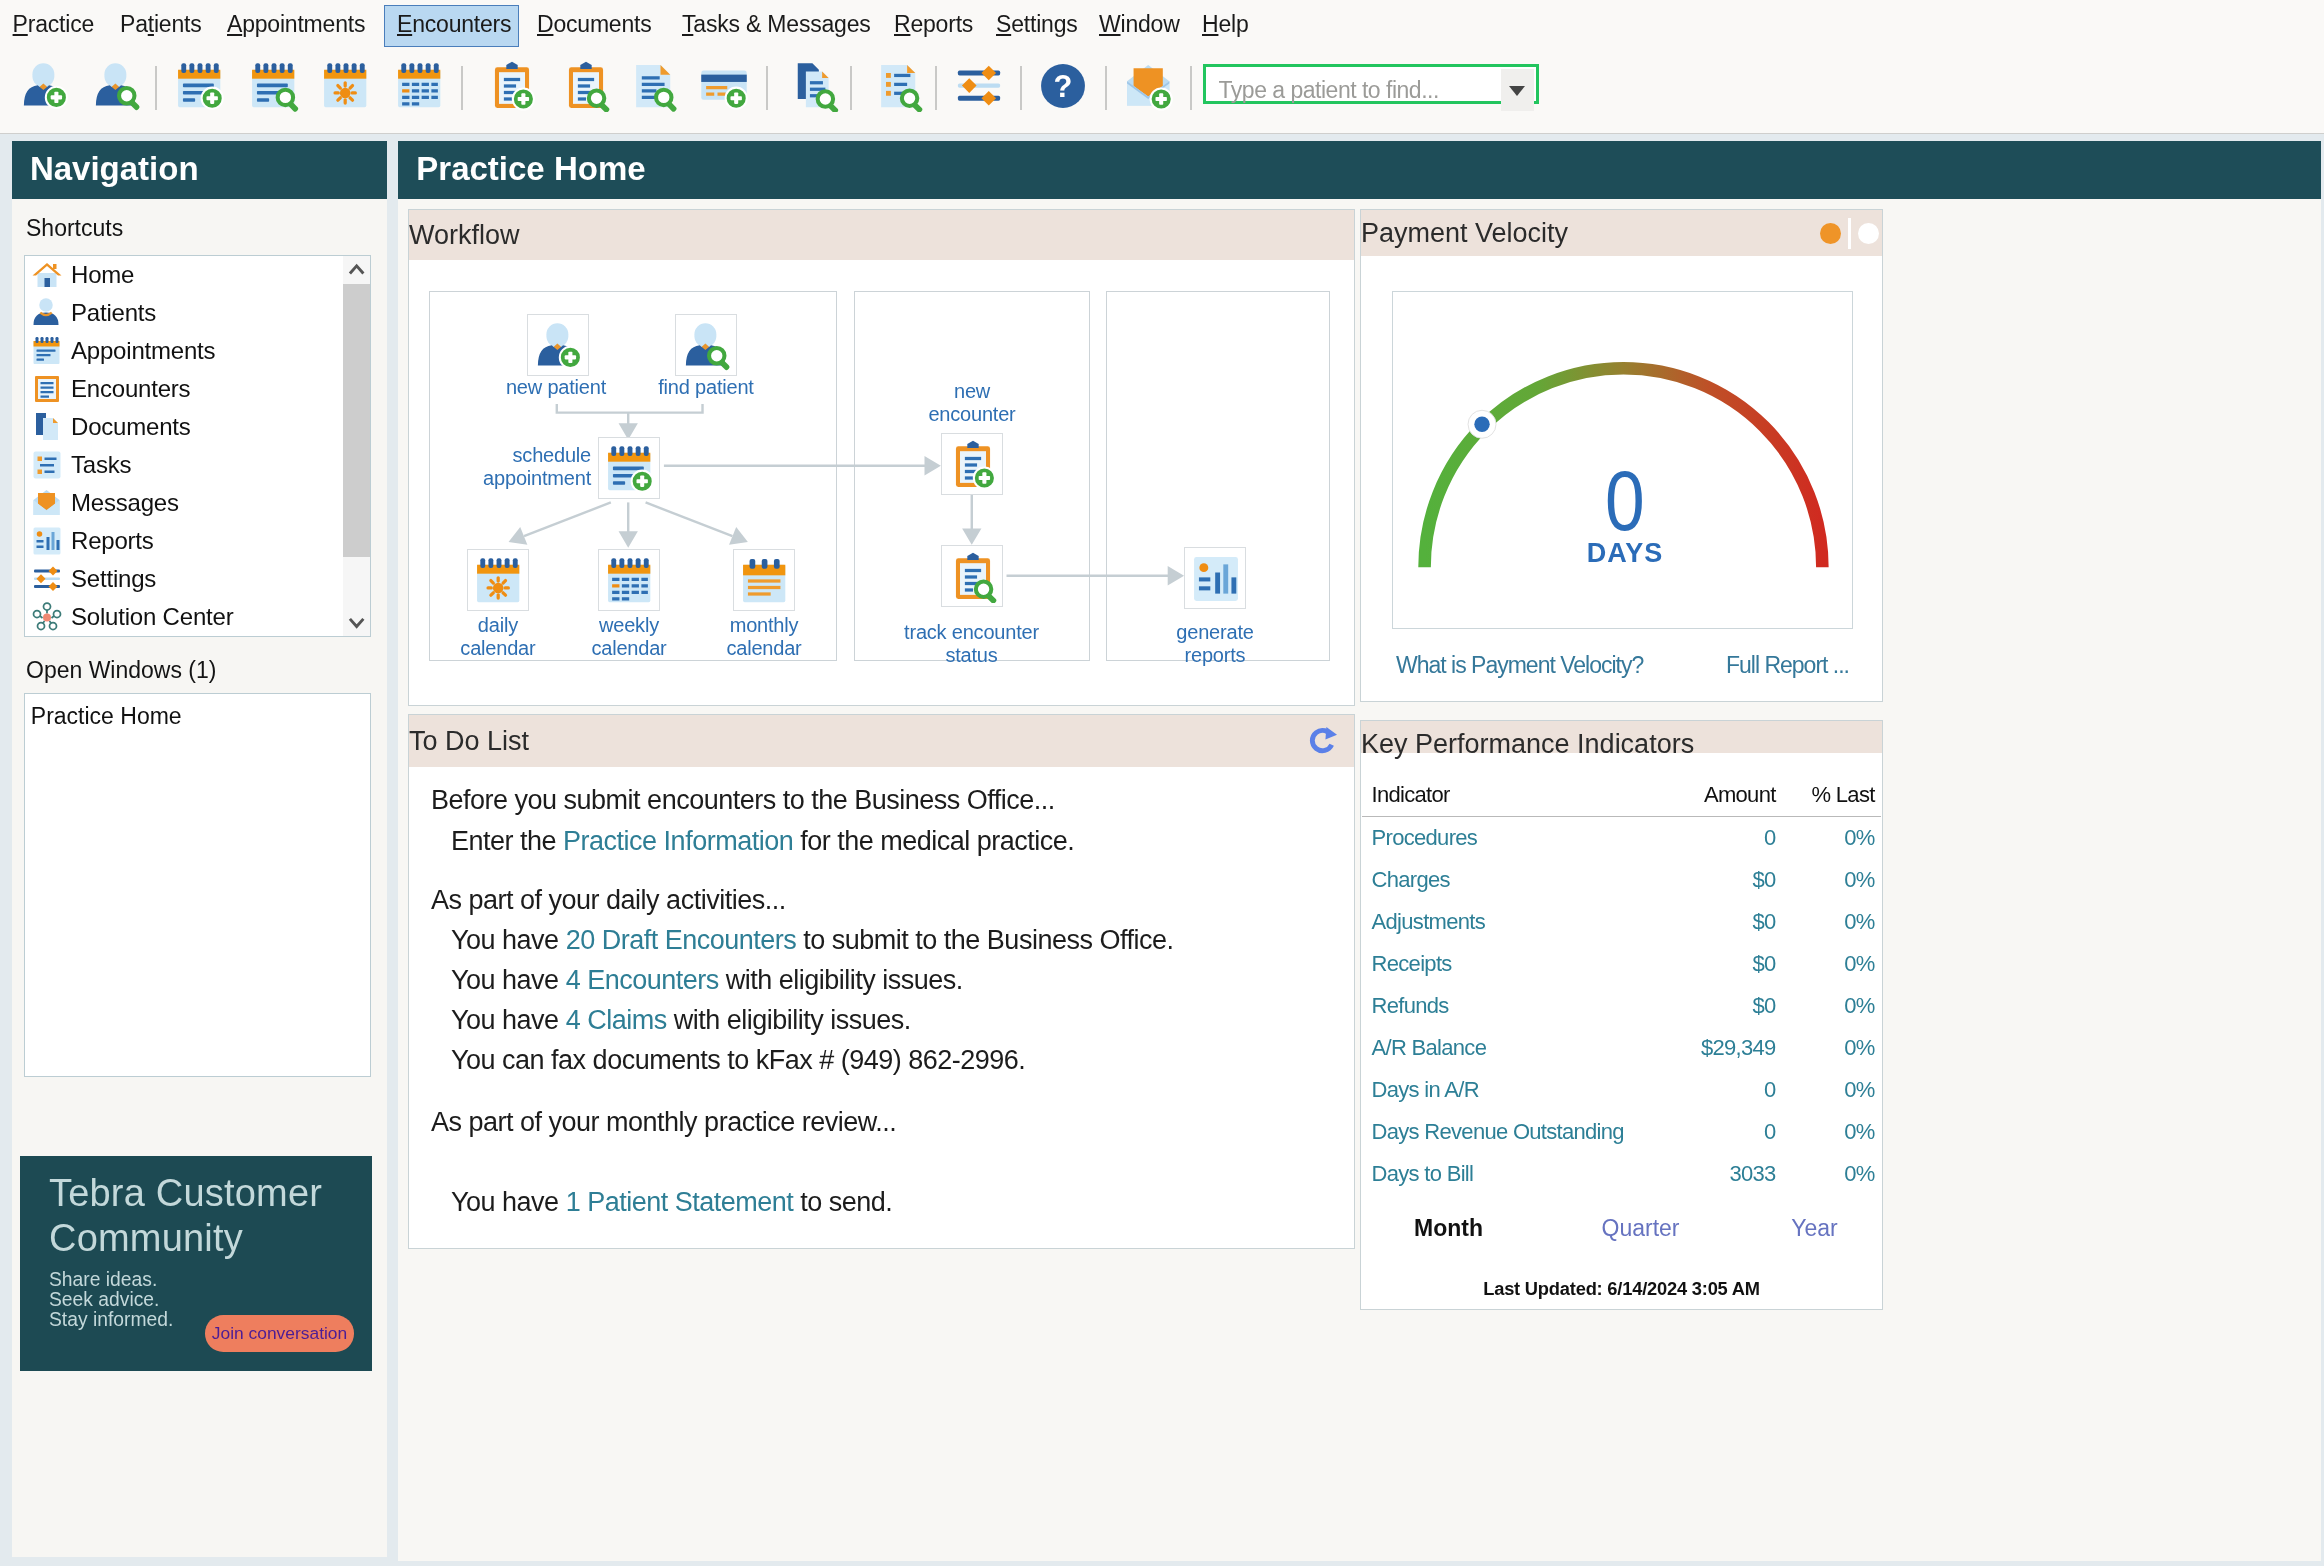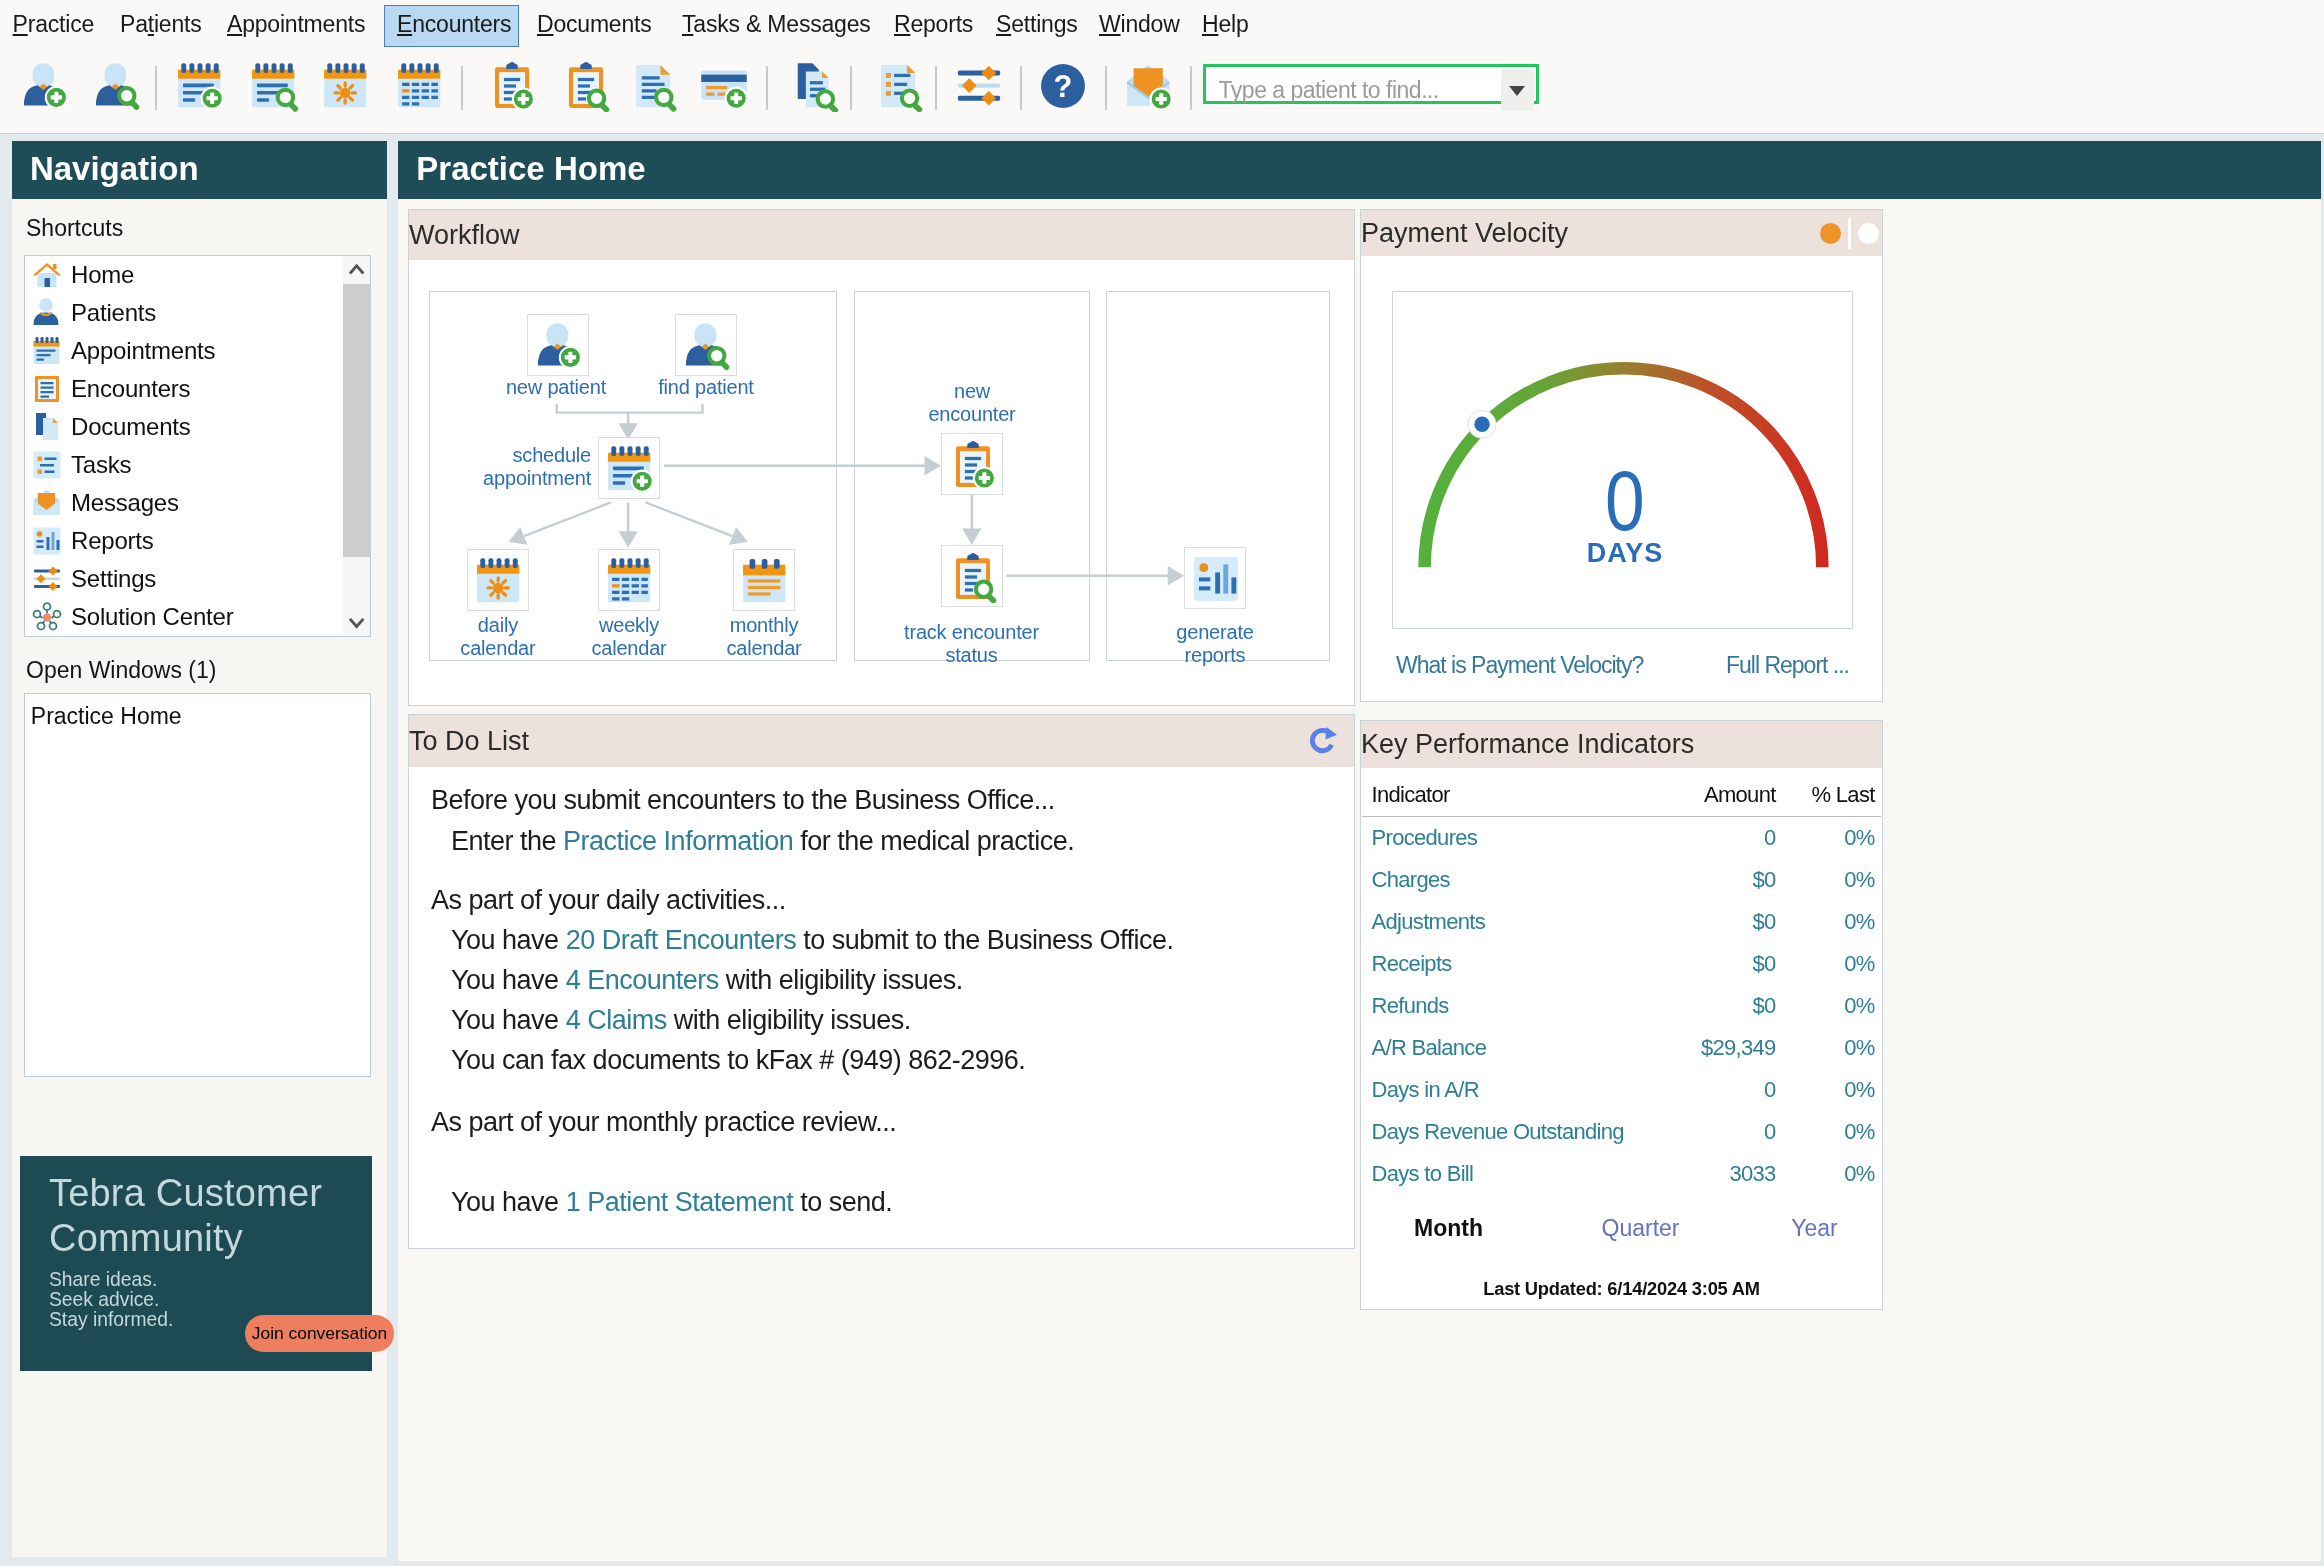--- a/index.html
+++ b/index.html
@@ -35,37 +35,37 @@
   #sc-scroll { position:absolute; right:0; top:0; bottom:0; width:27px; background:#f6f6f6; }
   #sc-scroll .thumb { position:absolute; left:0; top:28px; width:27px; height:273px; background:#cdcdcd; }
 
   #openwin { top:693px; height:384px; }
   #openwin .win { font-size:23px; color:#111; padding:8.7px 0 0 5.8px; }
 
   
   #banner { position:absolute; left:20px; top:1156px; width:352px; height:215px; background:#1d4a53; }
   #banner .big { position:absolute; left:29px; top:15.4px; font-size:38px; line-height:45px; color:#c3d8da; letter-spacing:0.2px; }
   #banner .small { position:absolute; left:29px; top:114px; font-size:19.3px; line-height:20px; color:#c3d8da; }
-  #banner .btn { position:absolute; left:185px; top:159px; width:149px; height:37px; background:#ee7e5e; border-radius:18.3px; color:#000000; font-size:17.4px; text-align:center; line-height:37px; white-space:nowrap;margin-left:40px; }
+  #banner .btn { position:absolute; left:185px; top:159px; width:149px; height:37px; background:#ee7e5e; border-radius:18.3px; color:#4c1d95; font-size:17.4px; text-align:center; line-height:37px; white-space:nowrap; }
 
   
   #mainhdr { position:absolute; left:398px; top:141px; width:1923px; height:58px; background:#1e4d58; color:#fff; font-size:33px; font-weight:bold; line-height:56px; padding-left:18.3px; }
   #mainbg { position:absolute; left:398px; top:199px; width:1923px; height:1362px; background:#f8f7f4; }
 
   .panel { position:absolute; background:#fff; border:1px solid #c9d3d6; }
   .phdr { position:absolute; left:0; top:0; right:0; background:#ede2db; font-size:27px; color:#2b2b2b; padding-left:0; }
 
   #wf { left:408px; top:209px; width:947px; height:497px; }
   #wf .phdr { height:50px; line-height:50px; }
   #todo { left:408px; top:714px; width:947px; height:535px; }
   #todo .phdr { height:52px; line-height:52px; }
   #pv { left:1360px; top:209px; width:523px; height:493px; }
   #pv .phdr { height:46px; line-height:46px; }
   #kpi { left:1360px; top:720px; width:523px; height:590px; }
-  #kpi .phdr { height:47px; line-height:47px; }
+  #kpi .phdr { height:32px; line-height:47px; }
 
   .gbox { position:absolute; border:1px solid #ccd3d7; background:#fff; }
   .ibox { position:absolute; width:62px; height:62px; border:1px solid #d9dde0; background:#fff; }
   .ibox svg { position:absolute; left:4.8px; top:4.8px; width:52px; height:52px; }
   .wlab { position:absolute; font-size:20px; letter-spacing:-0.2px; line-height:23px; color:#2e6fb3; text-align:center; white-space:nowrap; }
 
   
   .tline { position:absolute; font-size:27px; letter-spacing:-0.5px; line-height:31px; color:#1c1c1c; white-space:nowrap; }
   .tline a { color:#2e7e95; text-decoration:none;text-align:right; }
 

